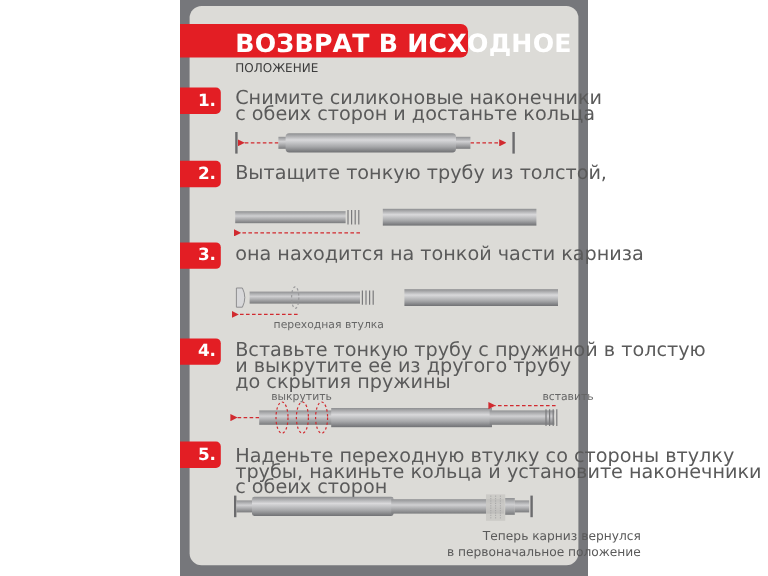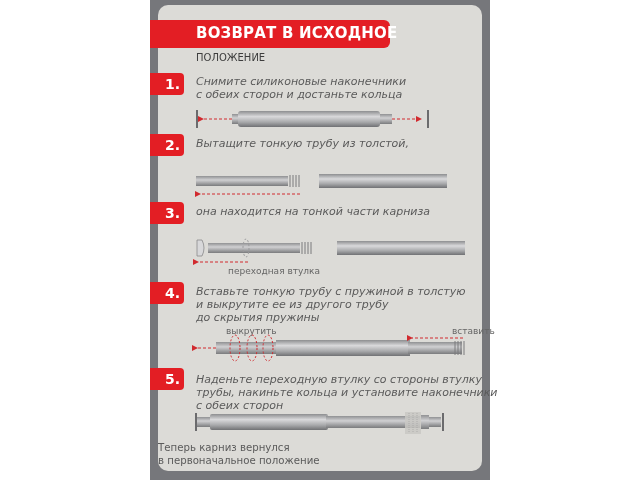--- a/index.html
+++ b/index.html
@@ -1,25 +1,25 @@
 <!DOCTYPE html>
 <html><head>
 <meta charset="utf-8">
 <style>
   html, body { margin:0; padding:0; }
   body { width:640px; height:480px; background:#ffffff; position:relative; overflow:hidden; font-family:"DejaVu Sans", sans-serif; }
   .frame { position:absolute; left:150px; top:0; width:340px; height:480px; background:#76777b; }
   .card { position:absolute; left:158px; top:5px; width:324px; height:466px; background:#dcdbd7; border-radius:10px; overflow:hidden; }
   .title-band { position:absolute; left:150px; top:20px; width:240px; height:28px; background:#e31e24; border-radius:0 6px 6px 0; }
-  .title { position:absolute; left:196px; top:24px; color:#fff; font-weight:bold; font-size:15px; letter-spacing:0.2px; white-space:nowrap; }
+  .title { position:absolute; left:196px; top:24px; color:#fff; font-weight:bold; font-size:21px; letter-spacing:0.2px; white-space:nowrap; }
   .subtitle { position:absolute; left:196px; top:52px; color:#3d3d3d; font-size:10px; white-space:nowrap; }
   .badge { position:absolute; left:150px; width:34px; height:22px; background:#e31e24; border-radius:0 4px 4px 0; color:#fff; font-weight:bold; font-size:14px; text-align:right; padding-right:4px; box-sizing:border-box; line-height:22px; }
-  .step-text { position:absolute; left:196px; color:#5a5a5a; font-size:11px; line-height:13px; white-space:nowrap;font-style:italic; }
+  .step-text { position:absolute; left:196px; color:#5a5a5a; font-size:16px; line-height:13px; white-space:nowrap; }
   .lbl { position:absolute; color:#666; font-size:9px; white-space:nowrap; }
-  .final { position:absolute; left:158px; width:376px; text-align:left; color:#5a5a5a; font-size:10.2px; line-height:13px; }
+  .final { position:absolute; left:158px; width:376px; text-align:right; color:#5a5a5a; font-size:10.2px; line-height:13px; }
   svg { position:absolute; left:0; top:0; }
 </style>
 </head>
 <body>
 
 <div class="frame"></div>
 <div class="card"></div>
 
 <div class="title-band"></div>
 <div class="title">ВОЗВРАТ В ИСХОДНОЕ</div>

